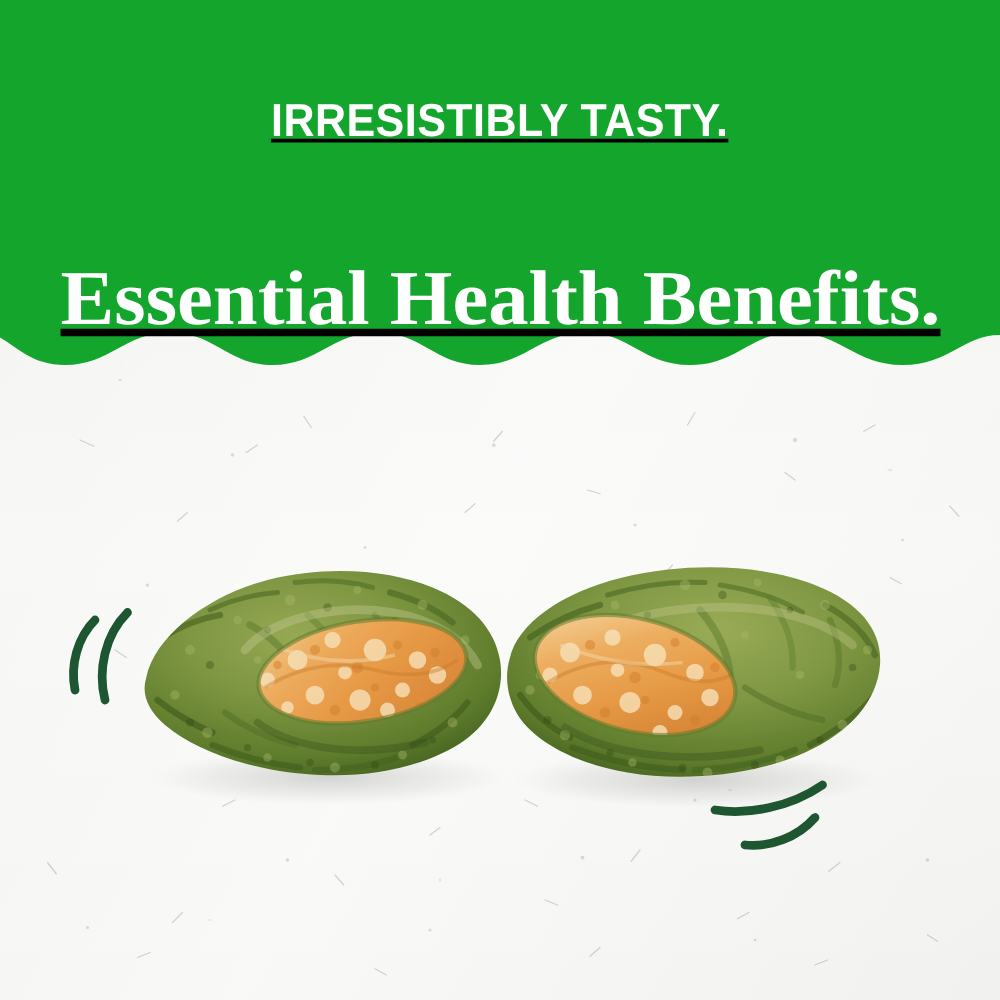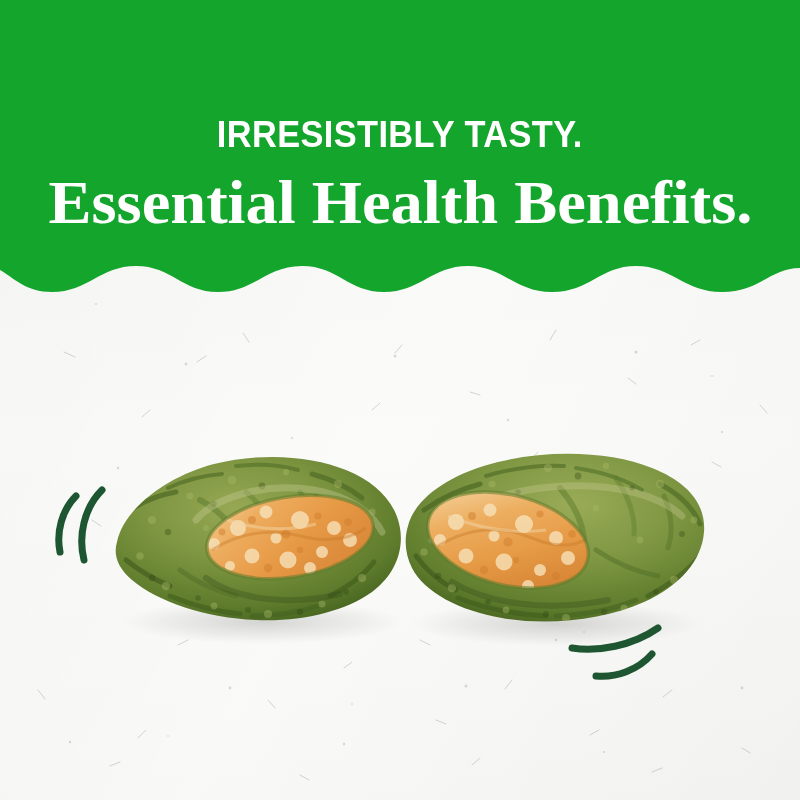--- a/index.html
+++ b/index.html
@@ -53,23 +53,24 @@
 
   .headline-wrap {
     position: absolute;
     top: 0;
     left: 0;
     width: 800px;
     height: 270px;
     display: flex;
     flex-direction: column;
     align-items: center;
-    justify-content: center;
+    justify-content: space-between;
     padding-top: 78px;
     box-sizing: border-box;
+    text-decoration: underline;
   }
   .eyebrow {
     color: #ffffff;
     font-family: "Liberation Sans", sans-serif;
     font-weight: 700;
     font-size: 37px;
     letter-spacing: .4px;
     line-height: 1;
     white-space: nowrap;
     transform: scaleX(.93);

